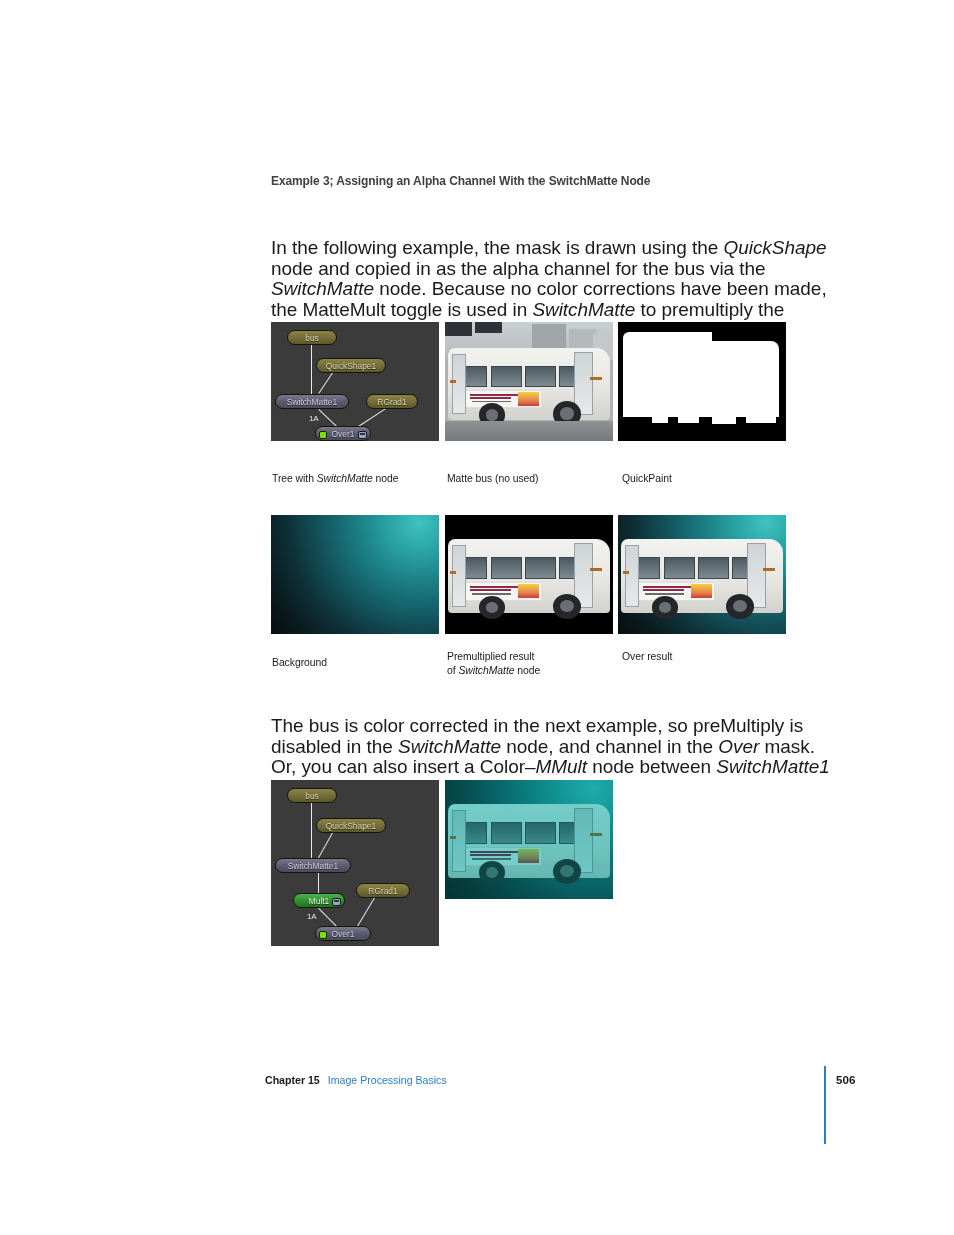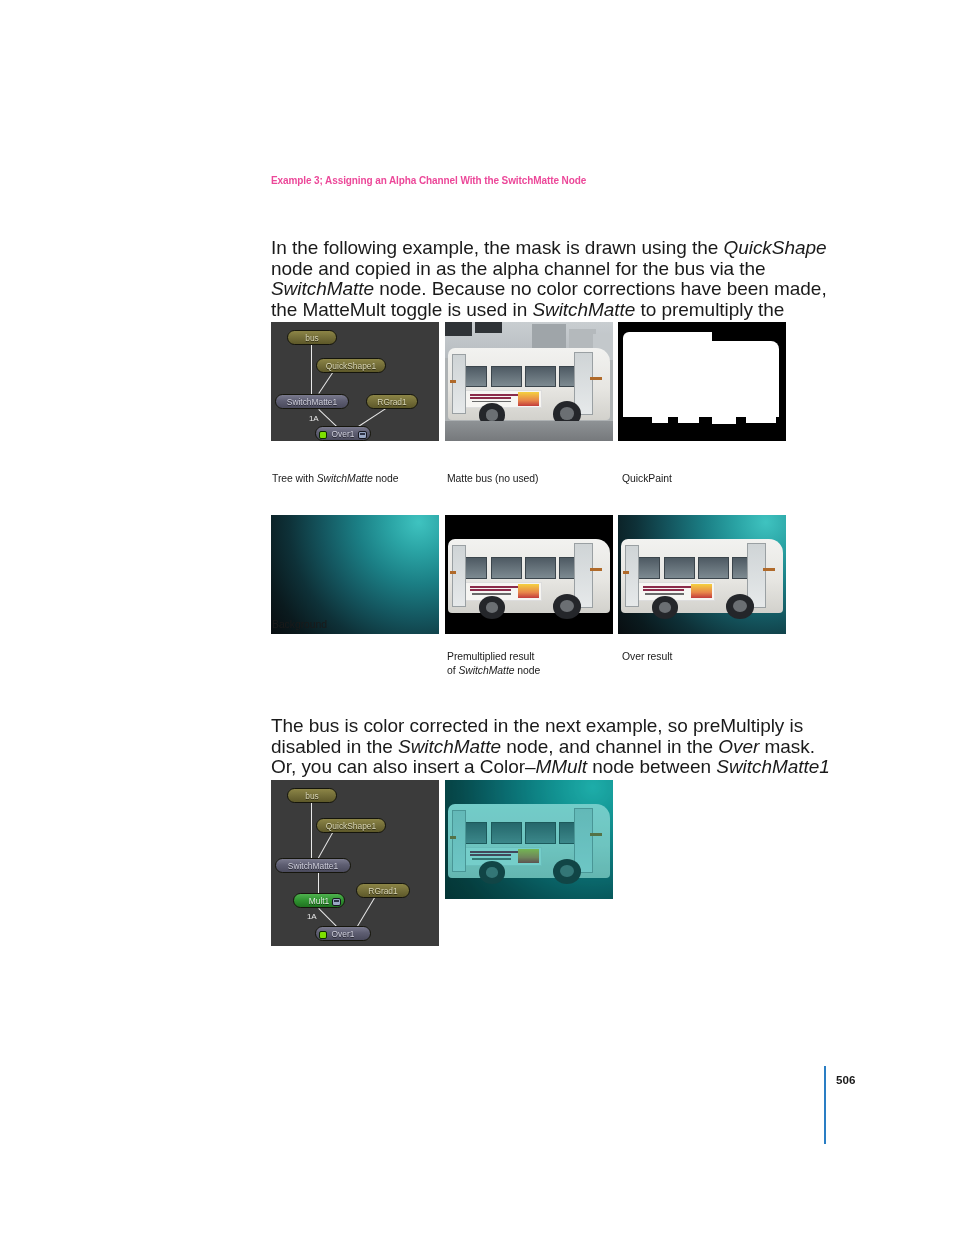--- a/index.html
+++ b/index.html
@@ -21,24 +21,24 @@
     position: absolute;
     inset: 0;
   }
 
   
   .section-heading {
     position: absolute;
     left: 271px;
     top: 162px;
     width: 500px;
-    font-size: 10px;
+    font-size: 12px;
     font-weight: bold;
     line-height: 23px;
-    color: #ec4899;
+    color: #404040;
     letter-spacing: -0.1px;
   }
 
   
   .body-par {
     position: absolute;
     font-size: 19px;
     line-height: 20.6px;
     color: #1a1a1a;
     letter-spacing: -0.05px;
@@ -386,21 +386,21 @@
       </div>
     </div>
   </div>
   <div class="fig-caption" style="left:622px; top:472px;">QuickPaint</div>
 
   <div class="figure" style="left:271px; top:515px;">
     <div class="fig-frame">
       <div class="gradient-bg"></div>
     </div>
   </div>
-  <div class="fig-caption" style="left:272px; top:618px;">Background</div>
+  <div class="fig-caption" style="left:272px; top:656px;">Background</div>
 
   <div class="figure" style="left:445px; top:515px;">
     <div class="fig-frame">
       <div class="busphoto" style="background:#000;">
         <div class="bus-body" style="top:20%; height:62%;">
           <div class="bus-windowrow">
             <div class="bus-window"></div>
             <div class="bus-window"></div>
             <div class="bus-window"></div>
             <div class="bus-window"></div>
@@ -495,16 +495,19 @@
           <div class="stripe" style="left:88%; top:40%; width:7%;"></div>
         </div>
         <div class="wheel" style="left:20%; top:68%; width:16%; height:19%;"></div>
         <div class="wheel" style="left:64%; top:66%; width:17%; height:21%;"></div>
       </div>
       <div class="tealcast"></div>
       <div class="tealcast2"></div>
     </div>
   </div>
 
+  <div class="footer">
+    <span class="chap">Chapter 15</span><span class="chapname">Image Processing Basics</span>
+  </div>
   <div class="footer-rule"></div>
   <div class="pagenum">506</div>
 
 </div>
 
 </body></html>

